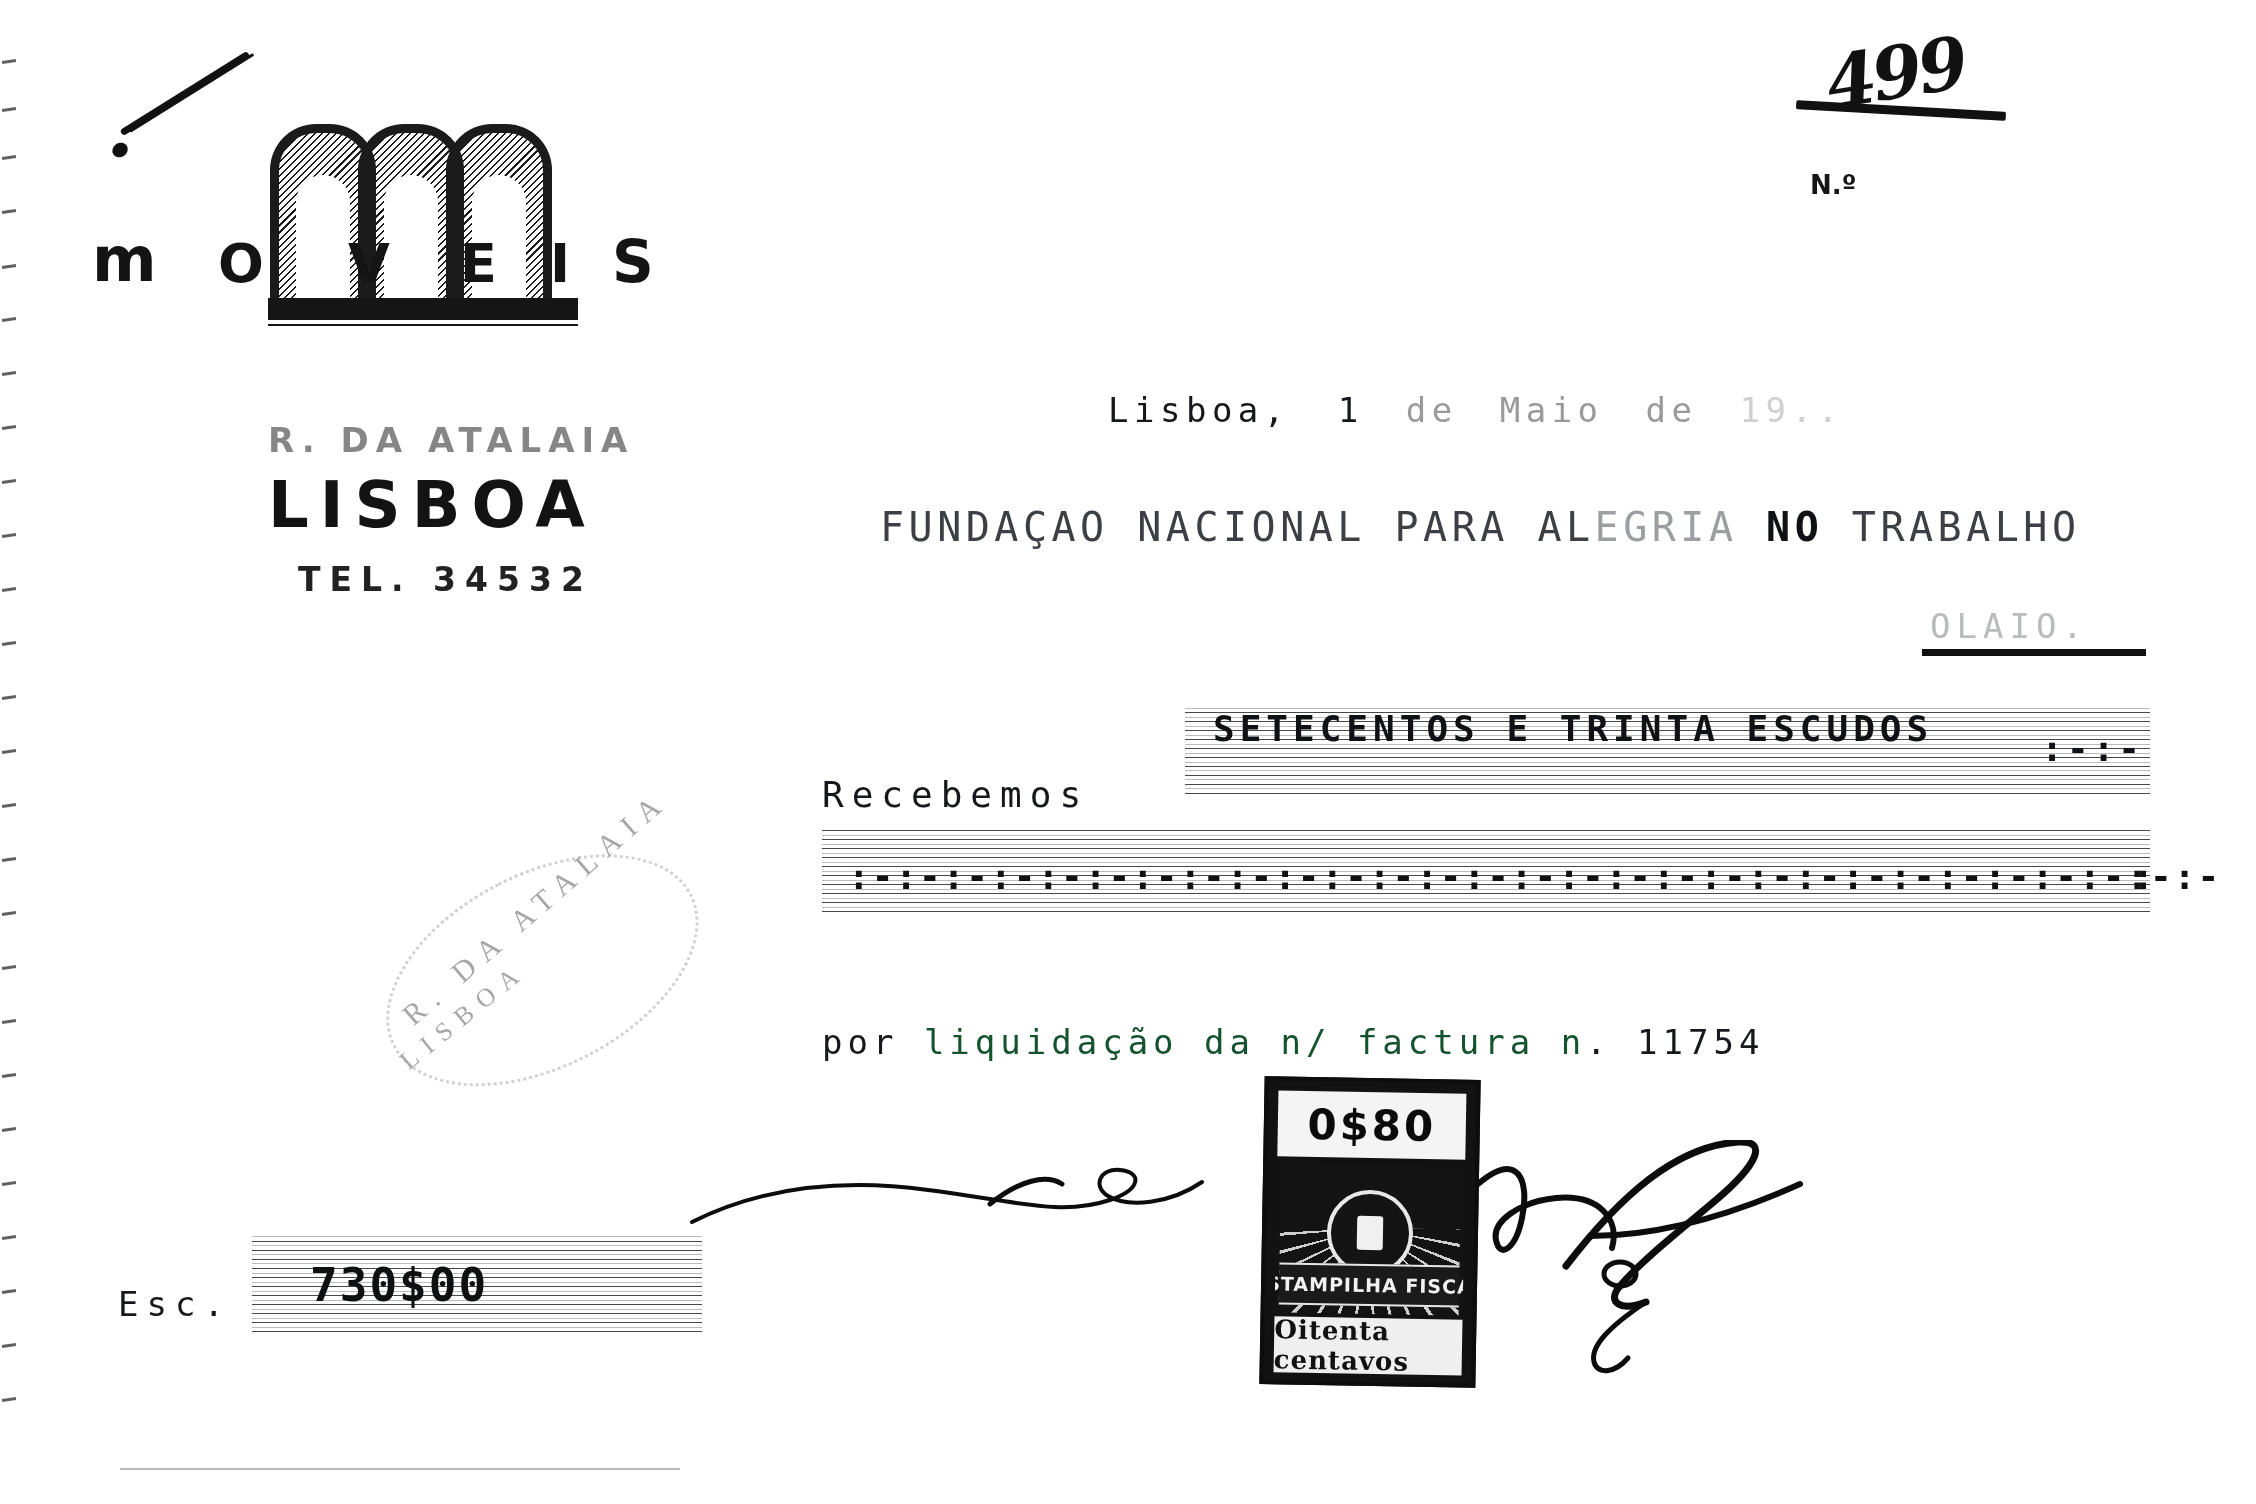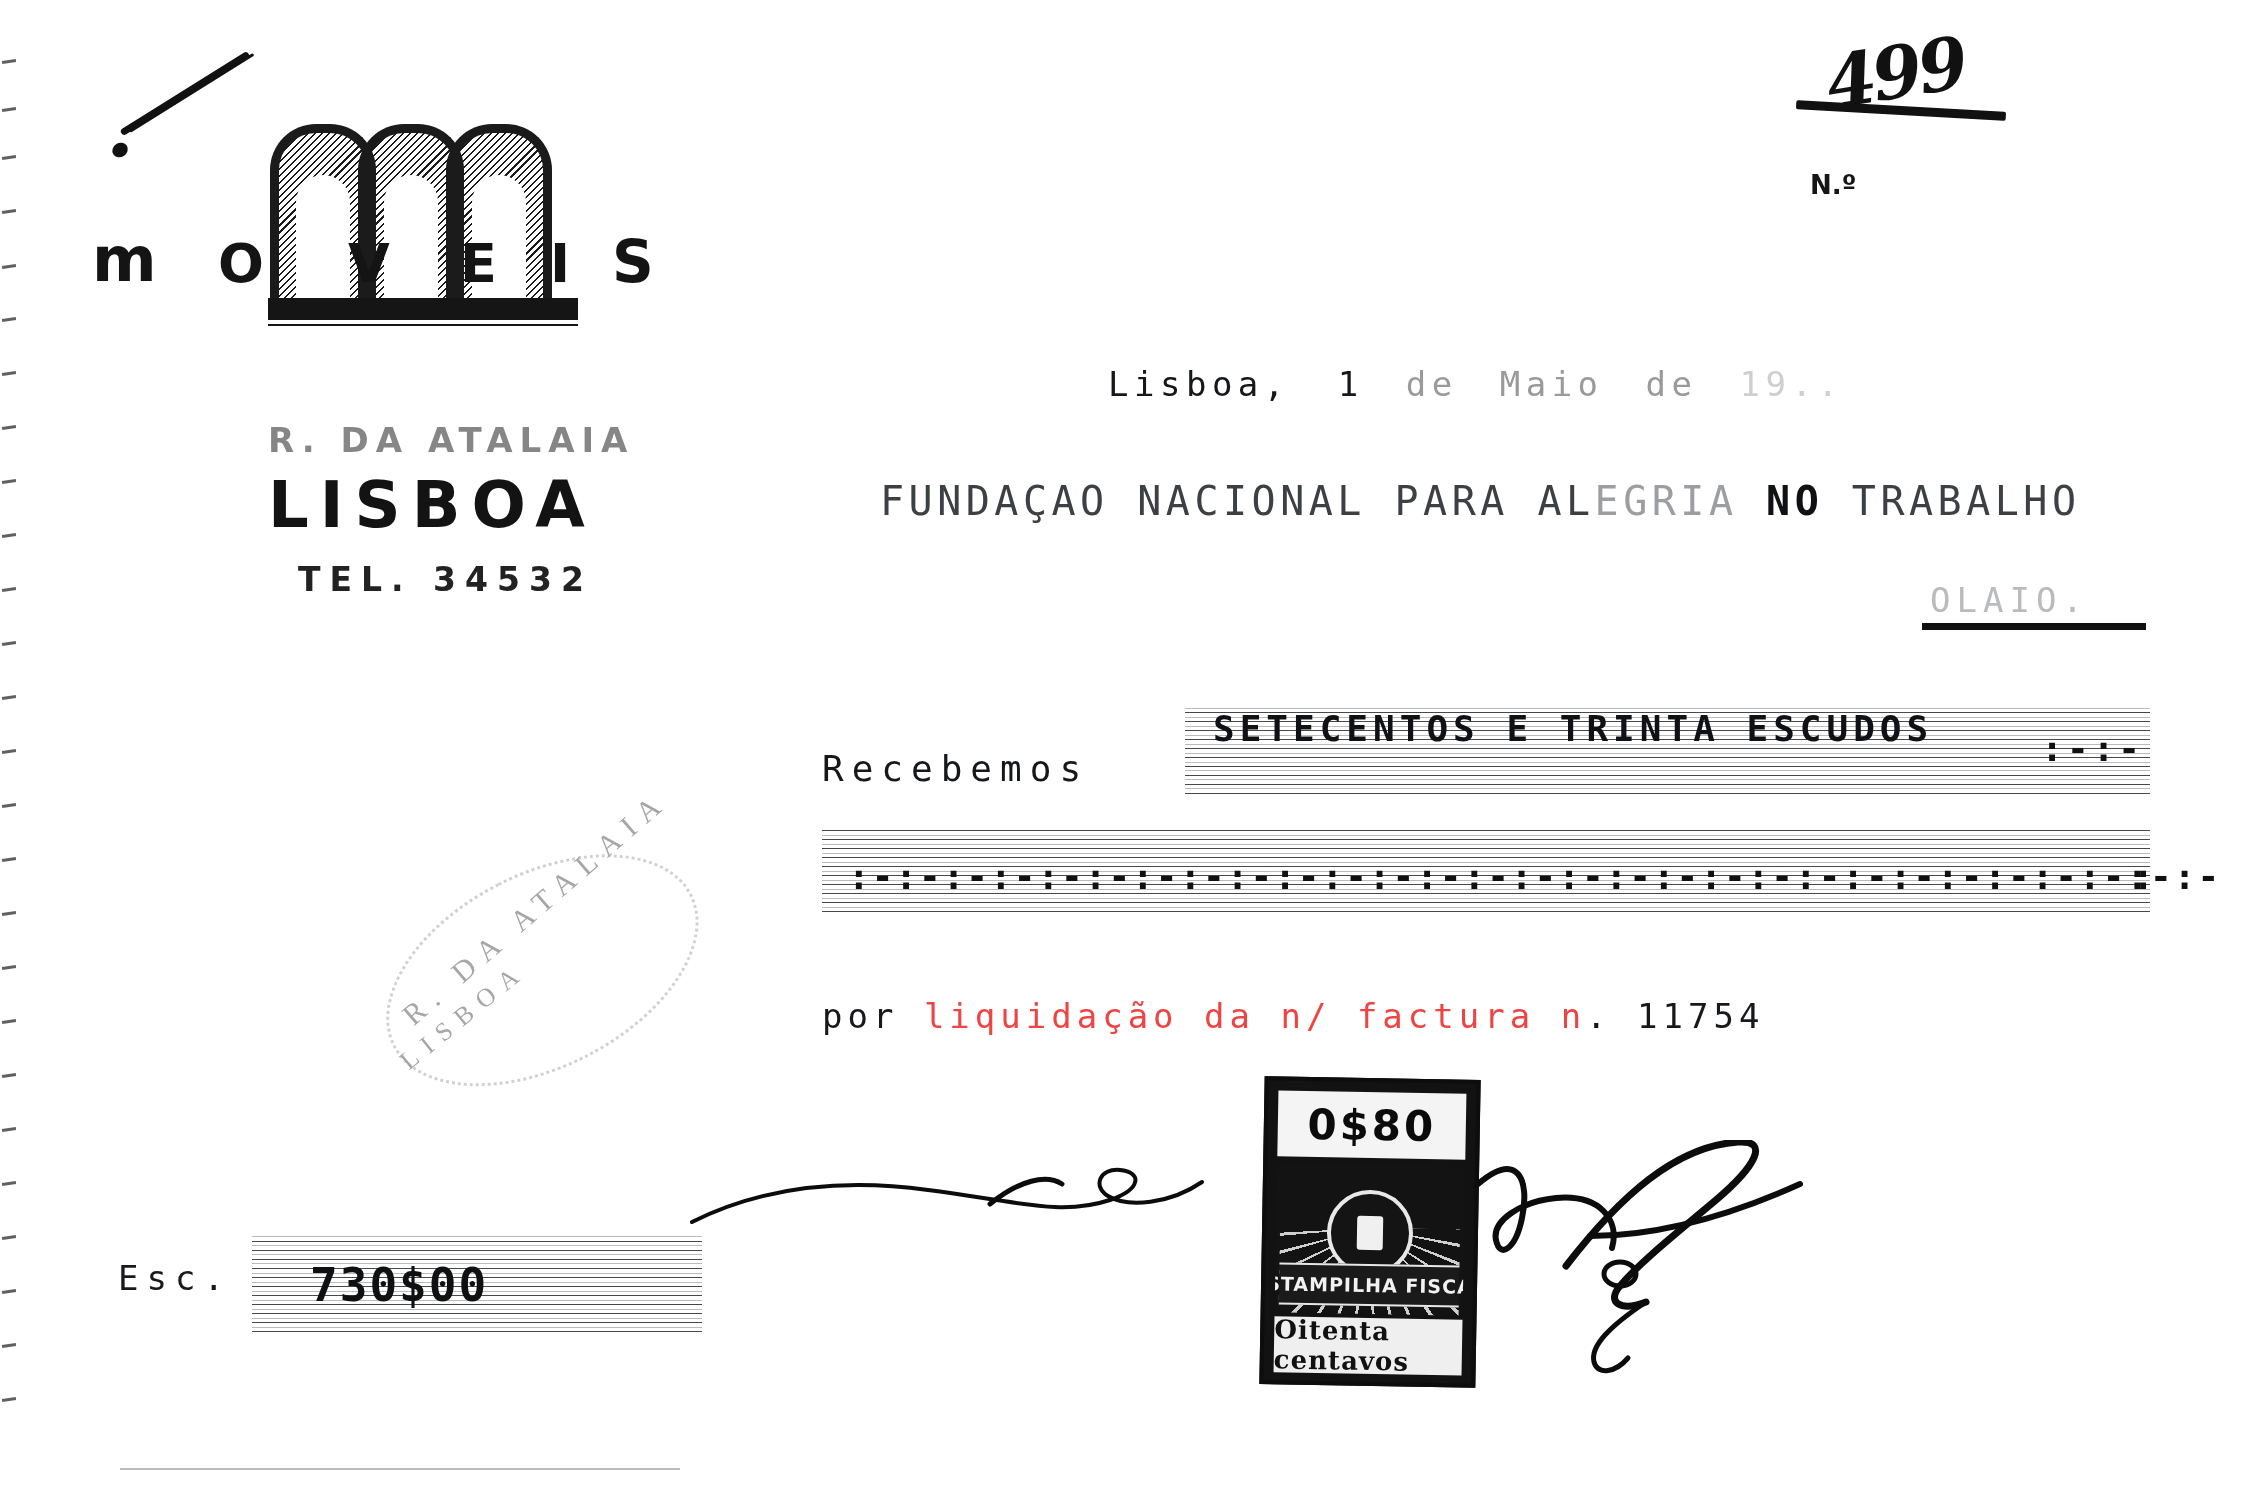--- a/index.html
+++ b/index.html
@@ -75,21 +75,21 @@
   .hand-num{position:absolute;right:200px;top:20px;width:240px;height:110px;}
   .hn-g{position:absolute;left:10px;top:10px;font-family:"DejaVu Serif",serif;
         font-size:72px;font-style:italic;font-weight:700;color:#111;
         transform:rotate(-9deg);letter-spacing:-4px;}
   .hn-rule{position:absolute;left:-20px;top:86px;width:210px;height:9px;background:#111;
         transform:rotate(3.2deg);border-radius:2px;}
 
   .num-label{position:absolute;left:1810px;top:170px;
         font-family:"DejaVu Sans",sans-serif;font-weight:700;font-size:26px;color:#161616;}
 
-  .typed{font-family:"DejaVu Sans Mono","Liberation Mono",monospace;color:#15171a;}
+  .typed{font-family:"DejaVu Sans Mono","Liberation Mono",monospace;color:#15171a;margin-top:26px;}
 
   .date-line{position:absolute;left:1108px;top:364px;font-size:34px;letter-spacing:5.5px;
         white-space:nowrap;}
   .date-city{color:#15171a;}
   .date-rest{color:#9a9a9a;}
   .date-year{color:#cfcfcf;}
 
   .addressee{position:absolute;left:880px;top:478px;font-size:40px;letter-spacing:4.5px;
         white-space:nowrap;color:#3c3f44;}
   .addressee .strong{color:#101114;font-weight:700;}
@@ -121,21 +121,21 @@
   .amount-field2{position:absolute;left:822px;top:830px;width:1328px;height:82px;}
   .dash-row{position:absolute;left:26px;top:26px;font-size:36px;letter-spacing:2px;
        color:#111;font-weight:700;white-space:nowrap;
        font-family:"DejaVu Sans Mono",monospace;}
   .colon-end{position:absolute;right:-4px;top:26px;font-size:36px;color:#111;font-weight:700;
        font-family:"DejaVu Sans Mono",monospace;}
 
   .liquid{position:absolute;left:822px;top:996px;font-size:34px;letter-spacing:5px;
        white-space:nowrap;color:#8e9093;}
   .liquid .ink{color:#16181b;}
-  .liquid .mid{color:#ef4444;}
+  .liquid .mid{color:#14532d;}
 
   
   .esc-label{position:absolute;left:118px;top:1258px;font-size:34px;letter-spacing:8px;color:#17191c;}
   .esc-field{position:absolute;left:252px;top:1228px;width:450px;height:96px;margin-top:8px;}
   .esc-value{position:absolute;left:58px;top:22px;font-size:46px;font-weight:700;color:#0e1012;
        letter-spacing:2px;font-family:"DejaVu Sans Mono",monospace;}
 
   
   .stamp{position:absolute;left:1262px;top:1078px;width:208px;height:300px;
        background:#121212;border:4px solid #0d0d0d;transform:rotate(1deg);}

